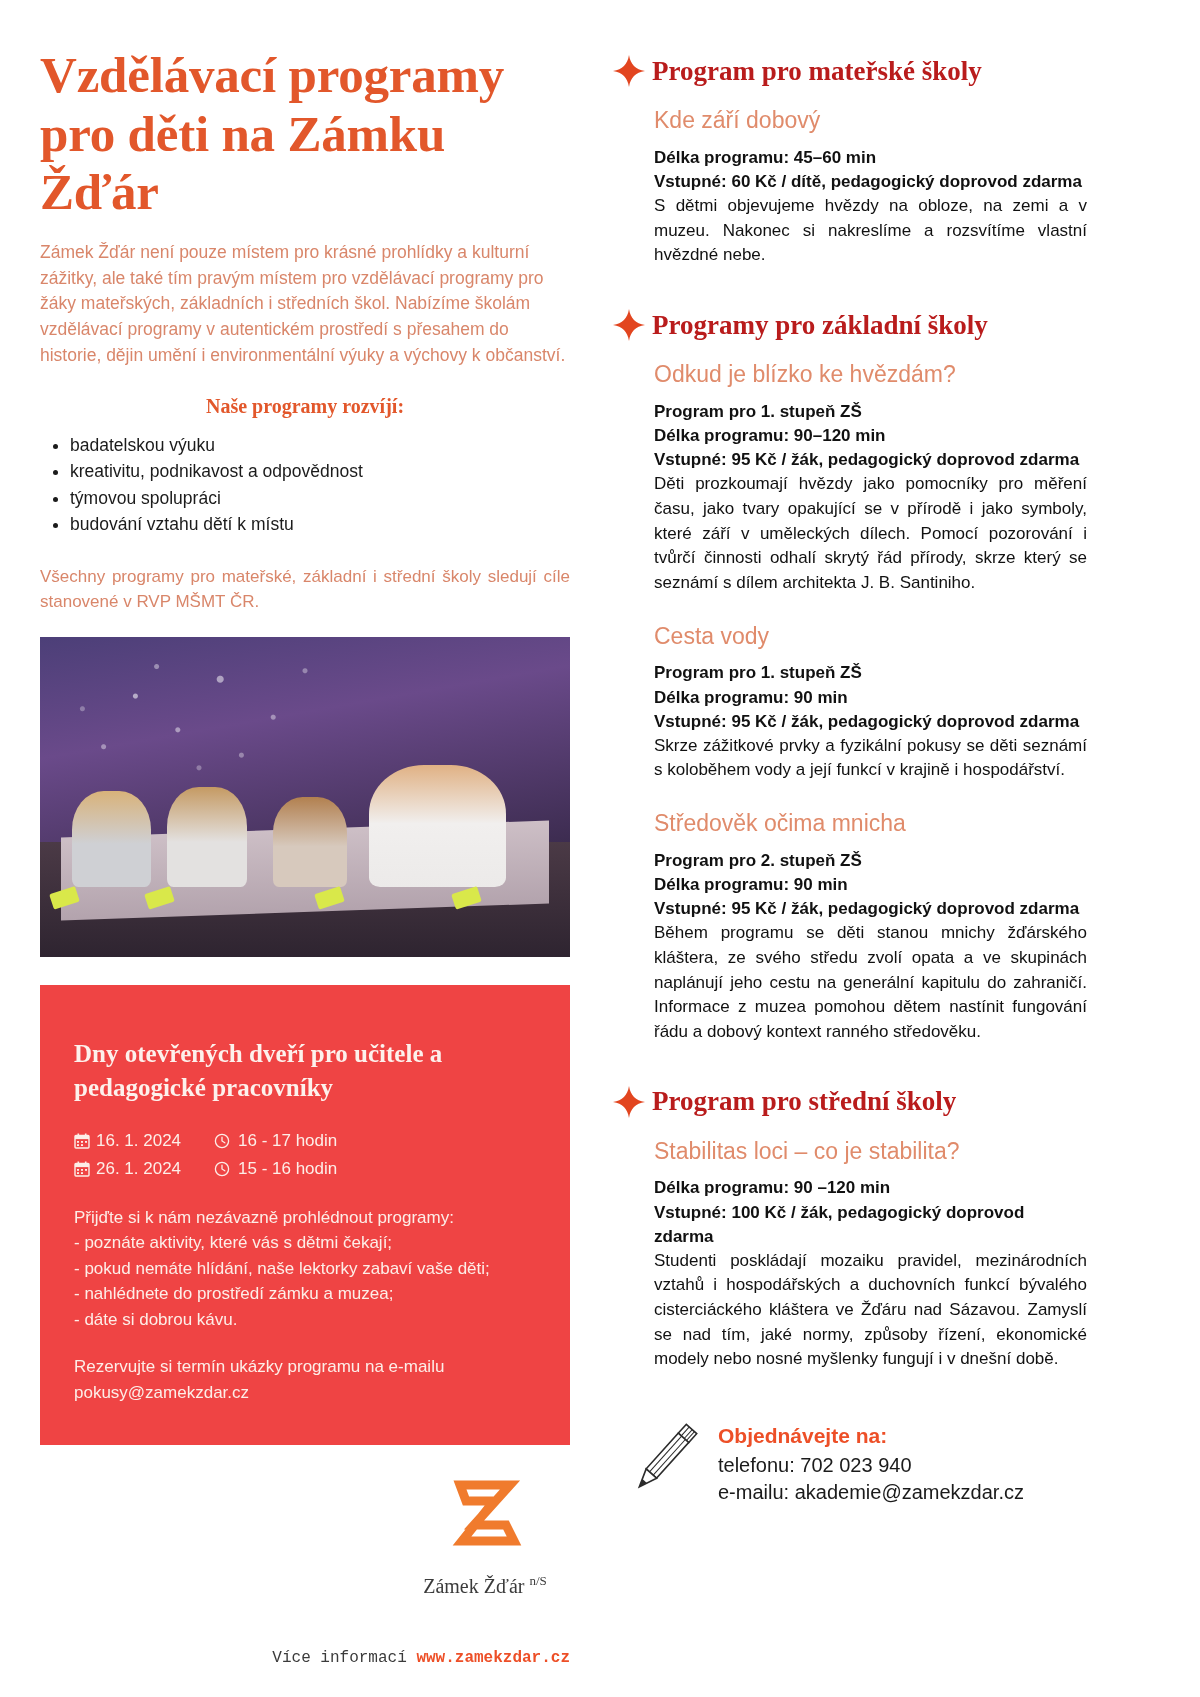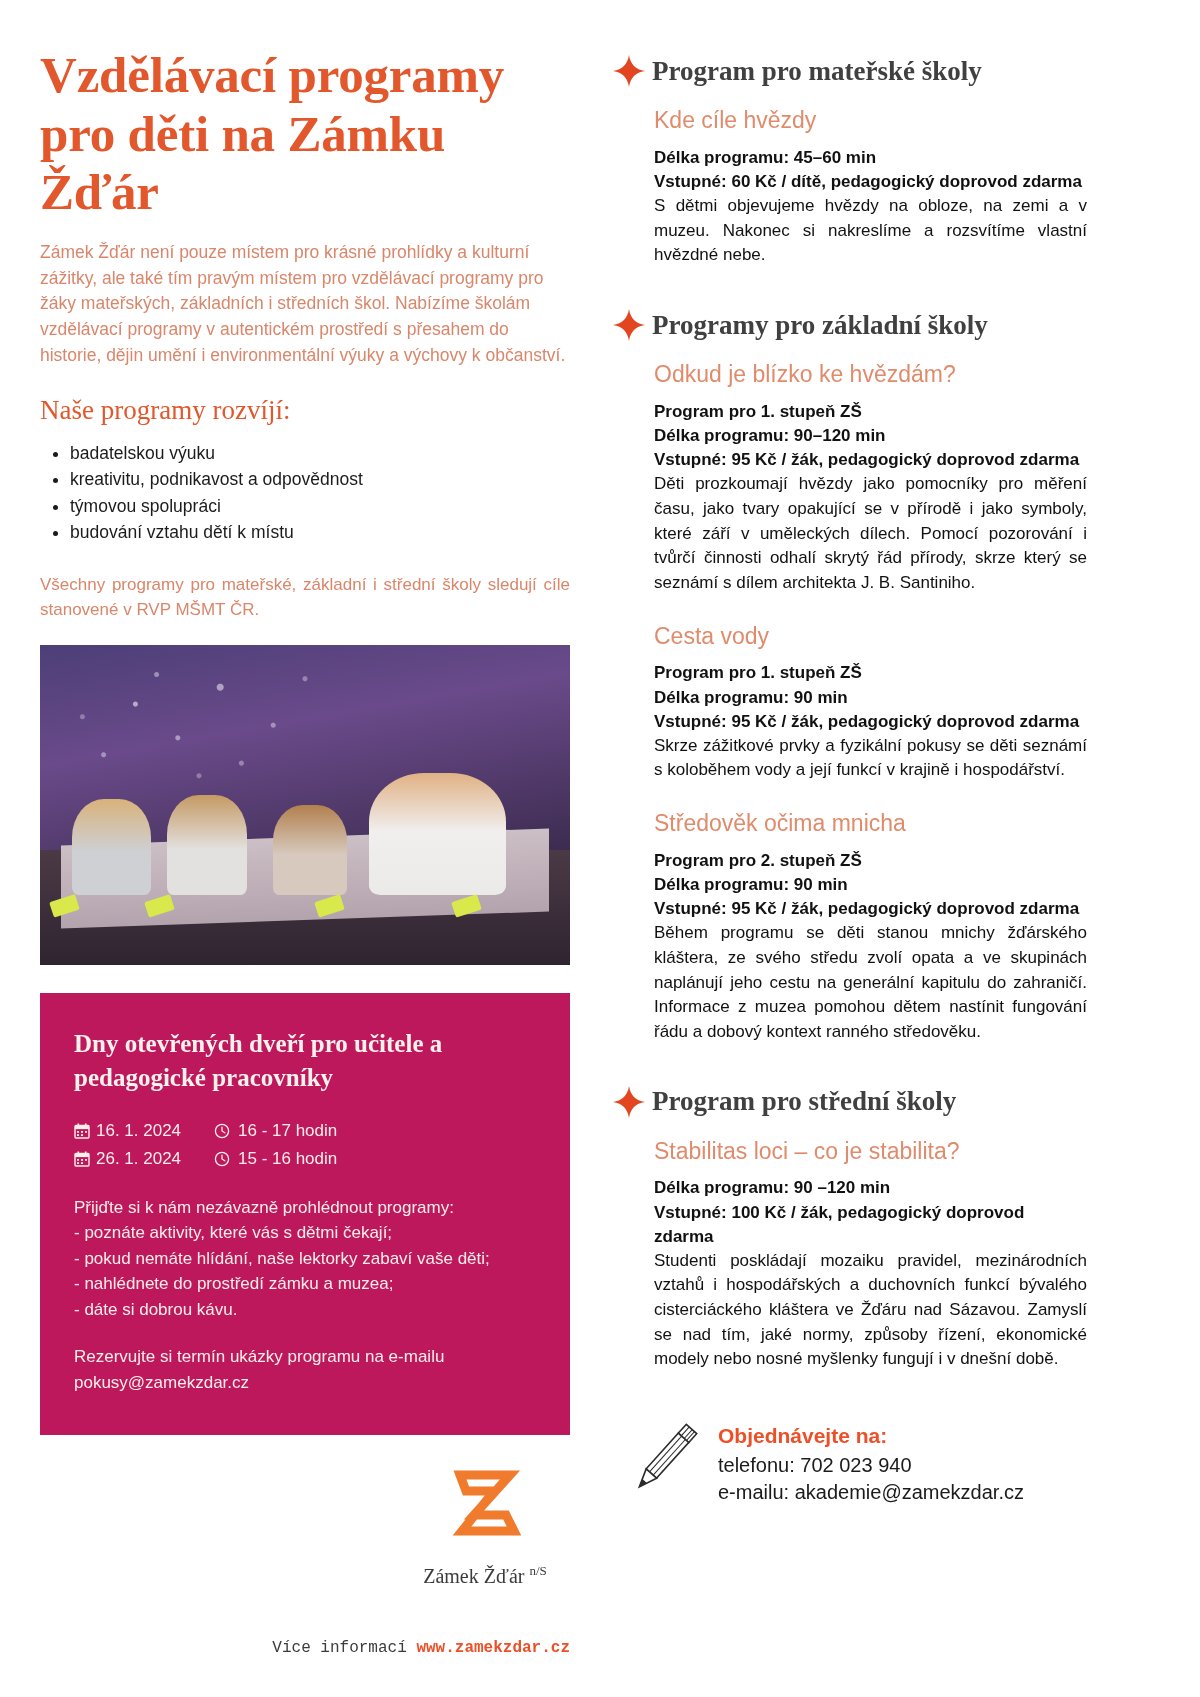--- a/index.html
+++ b/index.html
@@ -27,23 +27,24 @@
   }
   .intro{
     color:#D9866A;
     font-size:17.5px;
     line-height:1.47;
     margin:12px 0 26px 0;
   }
   .section-h2{
     font-family:"Liberation Serif", serif;
     color:#E2572B;
-    font-weight:400;
-    font-size:27px;
+    font-weight:700;
+    font-size:20px;
     margin:0 0 14px 0;
+    text-align:center;
   }
   ul.bullets{
     margin:0 0 26px 0;
     padding-left:30px;
     list-style:disc;
   }
   ul.bullets li{
     font-size:17.5px;
     line-height:1.52;
     color:#1b1b1b;
@@ -99,23 +100,23 @@
   .k4{left:62%;width:26%;height:38%;background:linear-gradient(180deg,#e0b184 0%,#f1efee 48%,#eceae9 100%);border-radius:36% 36% 6% 6%;}
   .photo .marker{position:absolute;bottom:16%;width:5%;height:5%;background:#d9e84a;border-radius:2px;transform:rotate(-18deg);}
   .m1{left:2%;}
   .m2{left:20%;bottom:19%;}
   .m3{left:52%;bottom:13%;}
   .m4{left:78%;bottom:23%;}
 
   
   .orange-box{
     width:530px;box-sizing:border-box;
-    background:#be185d;
+    background:#ef4444;
     color:#ffffff;
-    padding:34px 34px 40px 34px;
+    padding:52px 34px 40px 34px;
   }
   .ob-title{
     font-family:"Liberation Serif", serif;
     font-weight:700;
     font-size:25px;
     line-height:1.36;
     margin:0 0 22px 0;
     color:#fdf1ec;
   }
   .ob-dates{margin:0 0 22px 0;}
@@ -139,21 +140,21 @@
     font-size:16px;color:#3b3b3b;padding-bottom:8px;padding-left:26px;font-family:Liberation Mono, monospace;
   }
   .more-info b{color:#ED4F27;}
 
   
   .prog-section{margin-bottom:40px;}
   .prog-head{display:flex;align-items:center;margin:0 0 18px 0;}
   .prog-head .star{flex:0 0 34px;width:34px;height:34px;margin-right:6px;}
   .prog-head h2{
     font-family:"Liberation Serif", serif;
-    font-weight:700;font-size:27px;color:#404040;margin:0;
+    font-weight:700;font-size:27px;color:#b91c1c;margin:0;
   }
   .prog-body{padding-left:42px;}
   .prog-name{
     color:#E08B6B;font-size:23px;line-height:1.3;margin:0 0 10px 0;font-weight:400;
   }
   .prog-item{margin-bottom:26px;}
   .prog-meta{font-size:17px;font-weight:700;line-height:1.42;color:#111;margin:0;}
   .prog-desc{font-size:17px;line-height:1.45;color:#111;margin:0;text-align:justify;}
 
   
@@ -288,21 +289,21 @@
       <div class="prog-head">
         <span class="star">
           <svg width="34" height="34" viewBox="0 0 34 34">
               <path d="M17 1 C18.6 10.6 23.4 15.4 33 17 C23.4 18.6 18.6 23.4 17 33 C15.4 23.4 10.6 18.6 1 17 C10.6 15.4 15.4 10.6 17 1 Z" fill="#E2451F"></path>
             </svg>
         </span>
         <h2>Program pro mateřské školy</h2>
       </div>
       <div class="prog-body">
         <div class="prog-item">
-          <div class="prog-name">Kde cíle hvězdy</div>
+          <div class="prog-name">Kde září dobový</div>
           <p class="prog-meta">Délka programu: 45–60 min</p>
           <p class="prog-meta">Vstupné: 60 Kč / dítě, pedagogický doprovod zdarma</p>
           <p class="prog-desc">S dětmi objevujeme hvězdy na obloze, na zemi a v muzeu. Nakonec si nakreslíme a rozsvítíme vlastní hvězdné nebe.</p>
         </div>
       </div>
     </div>
 
     <div class="prog-section">
       <div class="prog-head">
         <span class="star">

